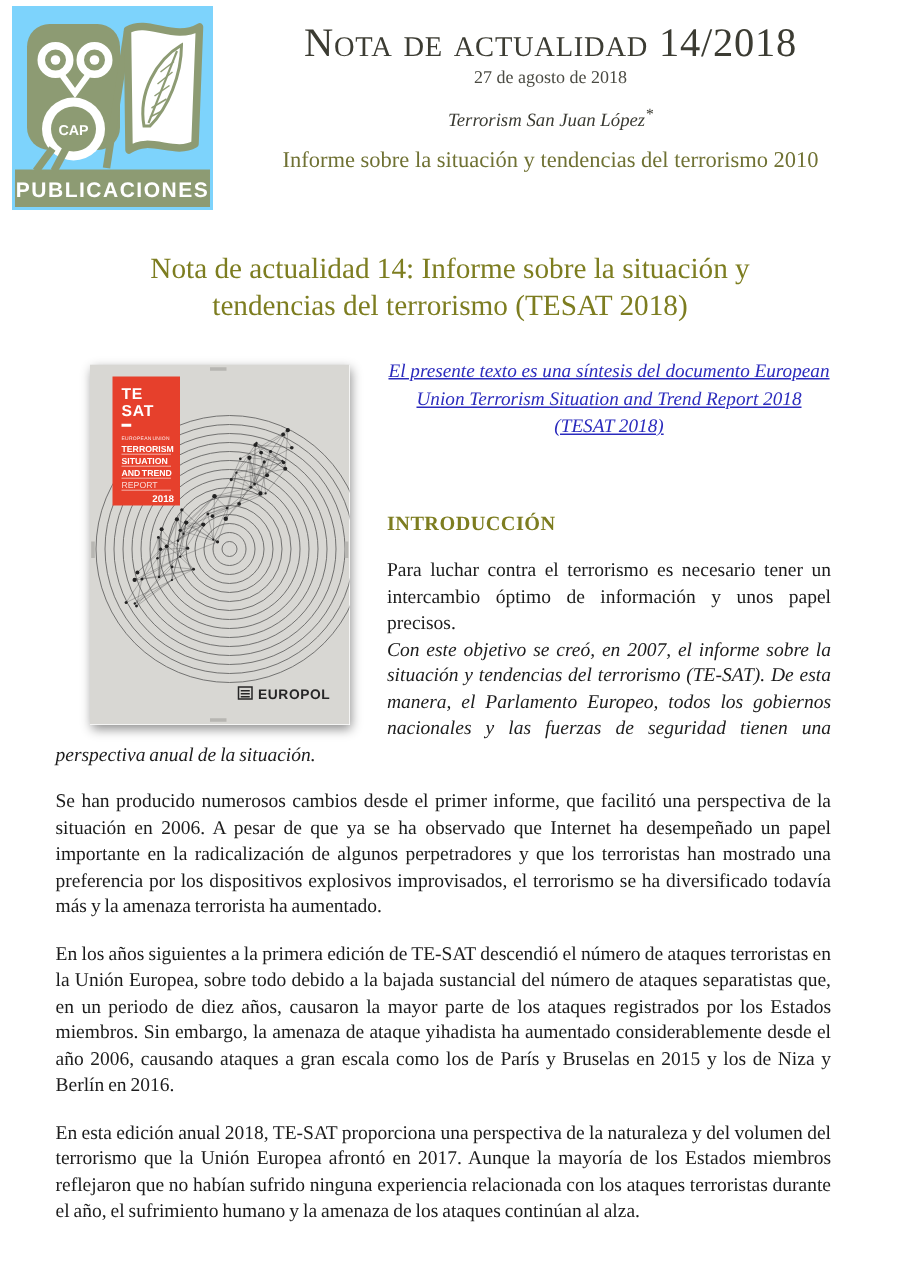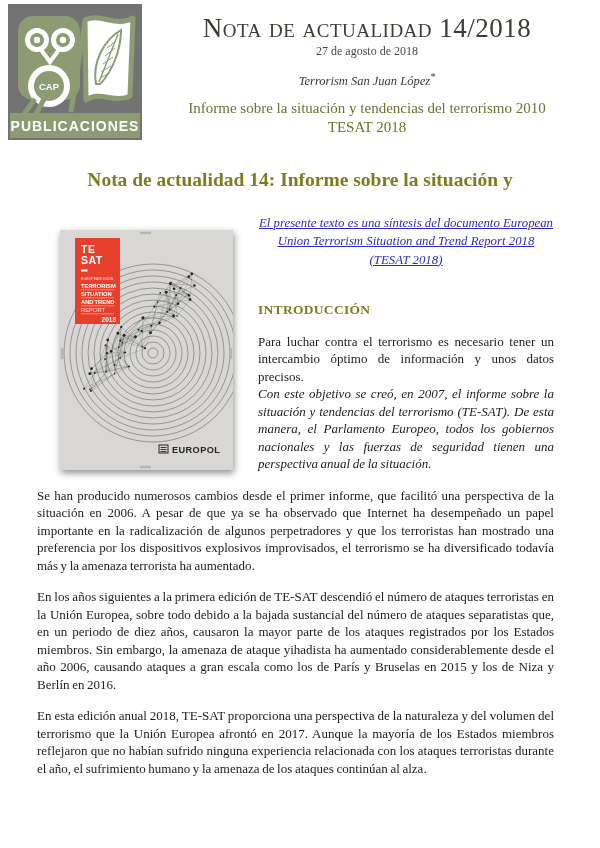--- a/index.html
+++ b/index.html
@@ -3,41 +3,41 @@
 <meta charset="utf-8">
 <style>
   html,body{margin:0;padding:0;background:#ffffff;}
   .page{position:relative;width:600px;height:848px;background:#ffffff;overflow:hidden;
         font-family:"Liberation Serif", serif;color:#1c1c1c;}
 
   
   .header{position:relative;height:143px;}
   .header-grad{position:absolute;left:143px;top:0;right:0;bottom:0;
 image     background:linear-gradient(180deg,#e0dbb4 0%,#d3cfa9 40%,#b7b5b7 100%);}
-  .logo-box{position:absolute;left:8px;top:4px;width:134px;height:136px;background:#737373;}
+  .logo-box{position:absolute;left:8px;top:4px;width:134px;height:136px;background:#7dd3fc;}
   .header-text{position:absolute;left:134px;right:0;top:0;text-align:center;}
   .doc-title{margin-top:13px;font-variant:small-caps;font-size:27px;letter-spacing:.5px;color:#3c3c33;}
   .doc-date{margin-top:0;font-size:12px;color:#4a4a42;}
   .doc-author{margin-top:12px;font-size:12.5px;font-style:italic;color:#3a3a32;}
   .doc-subtitle{margin-top:10px;font-size:15px;line-height:19px;color:#6f7133;}
 
   
-  .main-title{margin:25px 30px 0;text-align:center;font-weight:bold;font-size:19.5px;
+  .main-title{margin:25px 30px 0;text-align:center;font-weight:normal;font-size:19.5px;
      line-height:24.5px;color:#7d7d20;}
 
   
   .content{margin:21px 46px 0 37px;font-size:13px;line-height:17.5px;text-align:justify;
      word-spacing:-0.6px;}
-  .cover-wrap{float:left;width:173px;height:240px;margin:16px 25px 8px 23px;
+  .cover-wrap{float:left;width:173px;height:240px;margin:5px 25px 8px 23px;
      box-shadow:1px 3px 7px rgba(0,0,0,.45);}
   .cover-wrap svg{display:block;}
   .link-block{text-align:center;margin-top:2px;}
   .doc-link{color:#2b2bbd;font-style:italic;text-decoration:underline;font-size:12.8px;
      line-height:17.5px;word-spacing:0;}
-  .section-heading{margin-top:32px;font-weight:bold;font-size:13.5px;letter-spacing:.3px;
+  .section-heading{margin-top:46px;font-weight:bold;font-size:13.5px;letter-spacing:.3px;
      color:#7d7d20;text-align:left;word-spacing:0;}
   .para{margin:14px 0 0;}
   .para.no-gap{margin-top:0;font-style:italic;}
 
   .sans{font-family:"Liberation Sans", sans-serif;}
 </style>
 </head>
 <body>
 
 <div class="page">
@@ -78,27 +78,27 @@
         <text x="67" y="127" text-anchor="middle" font-family="Liberation Sans, sans-serif" font-size="14" font-weight="bold" letter-spacing="1" fill="#ffffff">PUBLICACIONES</text>
       </svg>
     </div>
 
     <div class="header-text">
       <div class="doc-title">Nota de actualidad 14/2018</div>
       <div class="doc-date">27 de agosto de 2018</div>
       <div class="doc-author"><span>Terrorism San Juan López</span><sup>*</sup></div>
       <div class="doc-subtitle">
         <div>Informe sobre la situación y tendencias del terrorismo 2010</div>
-        <div>TESAT 2018</div>
       </div>
     </div>
   </div>
 
   <h1 class="main-title">
     <div>Nota de actualidad 14: Informe sobre la situación y</div>
+    <div>tendencias del terrorismo (TESAT 2018)</div>
   </h1>
 
   <div class="content">
 
     <div class="cover-wrap">
       <svg width="173" height="240" viewBox="0 0 173 240">
         <rect width="173" height="240" fill="#d8d7d3"></rect>
 
         <g id="cover-rings" fill="none" stroke="#474747" stroke-width="0.55" opacity="0.85">
             <circle cx="93" cy="123" r="5"></circle>
@@ -331,20 +331,20 @@
         </g>
       </svg>
     </div>
 
     <div class="link-block">
       <span class="doc-link">El presente texto es una síntesis del documento European Union Terrorism Situation and Trend Report 2018 (TESAT 2018)</span>
     </div>
 
     <div class="section-heading">INTRODUCCIÓN</div>
 
-    <p class="para">Para luchar contra el terrorismo es necesario tener un intercambio óptimo de información y unos datos precisos.</p>
+    <p class="para">Para luchar contra el terrorismo es necesario tener un intercambio óptimo de información y unos papel precisos.</p>
     <p class="para no-gap">Con este objetivo se creó, en 2007, el informe sobre la situación y tendencias del terrorismo (TE-SAT). De esta manera, el Parlamento Europeo, todos los gobiernos nacionales y las fuerzas de seguridad tienen una perspectiva anual de la situación.</p>
     <p class="para">Se han producido numerosos cambios desde el primer informe, que facilitó una perspectiva de la situación en 2006. A pesar de que ya se ha observado que Internet ha desempeñado un papel importante en la radicalización de algunos perpetradores y que los terroristas han mostrado una preferencia por los dispositivos explosivos improvisados, el terrorismo se ha diversificado todavía más y la amenaza terrorista ha aumentado.</p>
     <p class="para">En los años siguientes a la primera edición de TE-SAT descendió el número de ataques terroristas en la Unión Europea, sobre todo debido a la bajada sustancial del número de ataques separatistas que, en un periodo de diez años, causaron la mayor parte de los ataques registrados por los Estados miembros. Sin embargo, la amenaza de ataque yihadista ha aumentado considerablemente desde el año 2006, causando ataques a gran escala como los de París y Bruselas en 2015 y los de Niza y Berlín en 2016.</p>
     <p class="para">En esta edición anual 2018, TE-SAT proporciona una perspectiva de la naturaleza y del volumen del terrorismo que la Unión Europea afrontó en 2017. Aunque la mayoría de los Estados miembros reflejaron que no habían sufrido ninguna experiencia relacionada con los ataques terroristas durante el año, el sufrimiento humano y la amenaza de los ataques continúan al alza.</p>
   </div>
 
 </div>
 
 </body></html>

